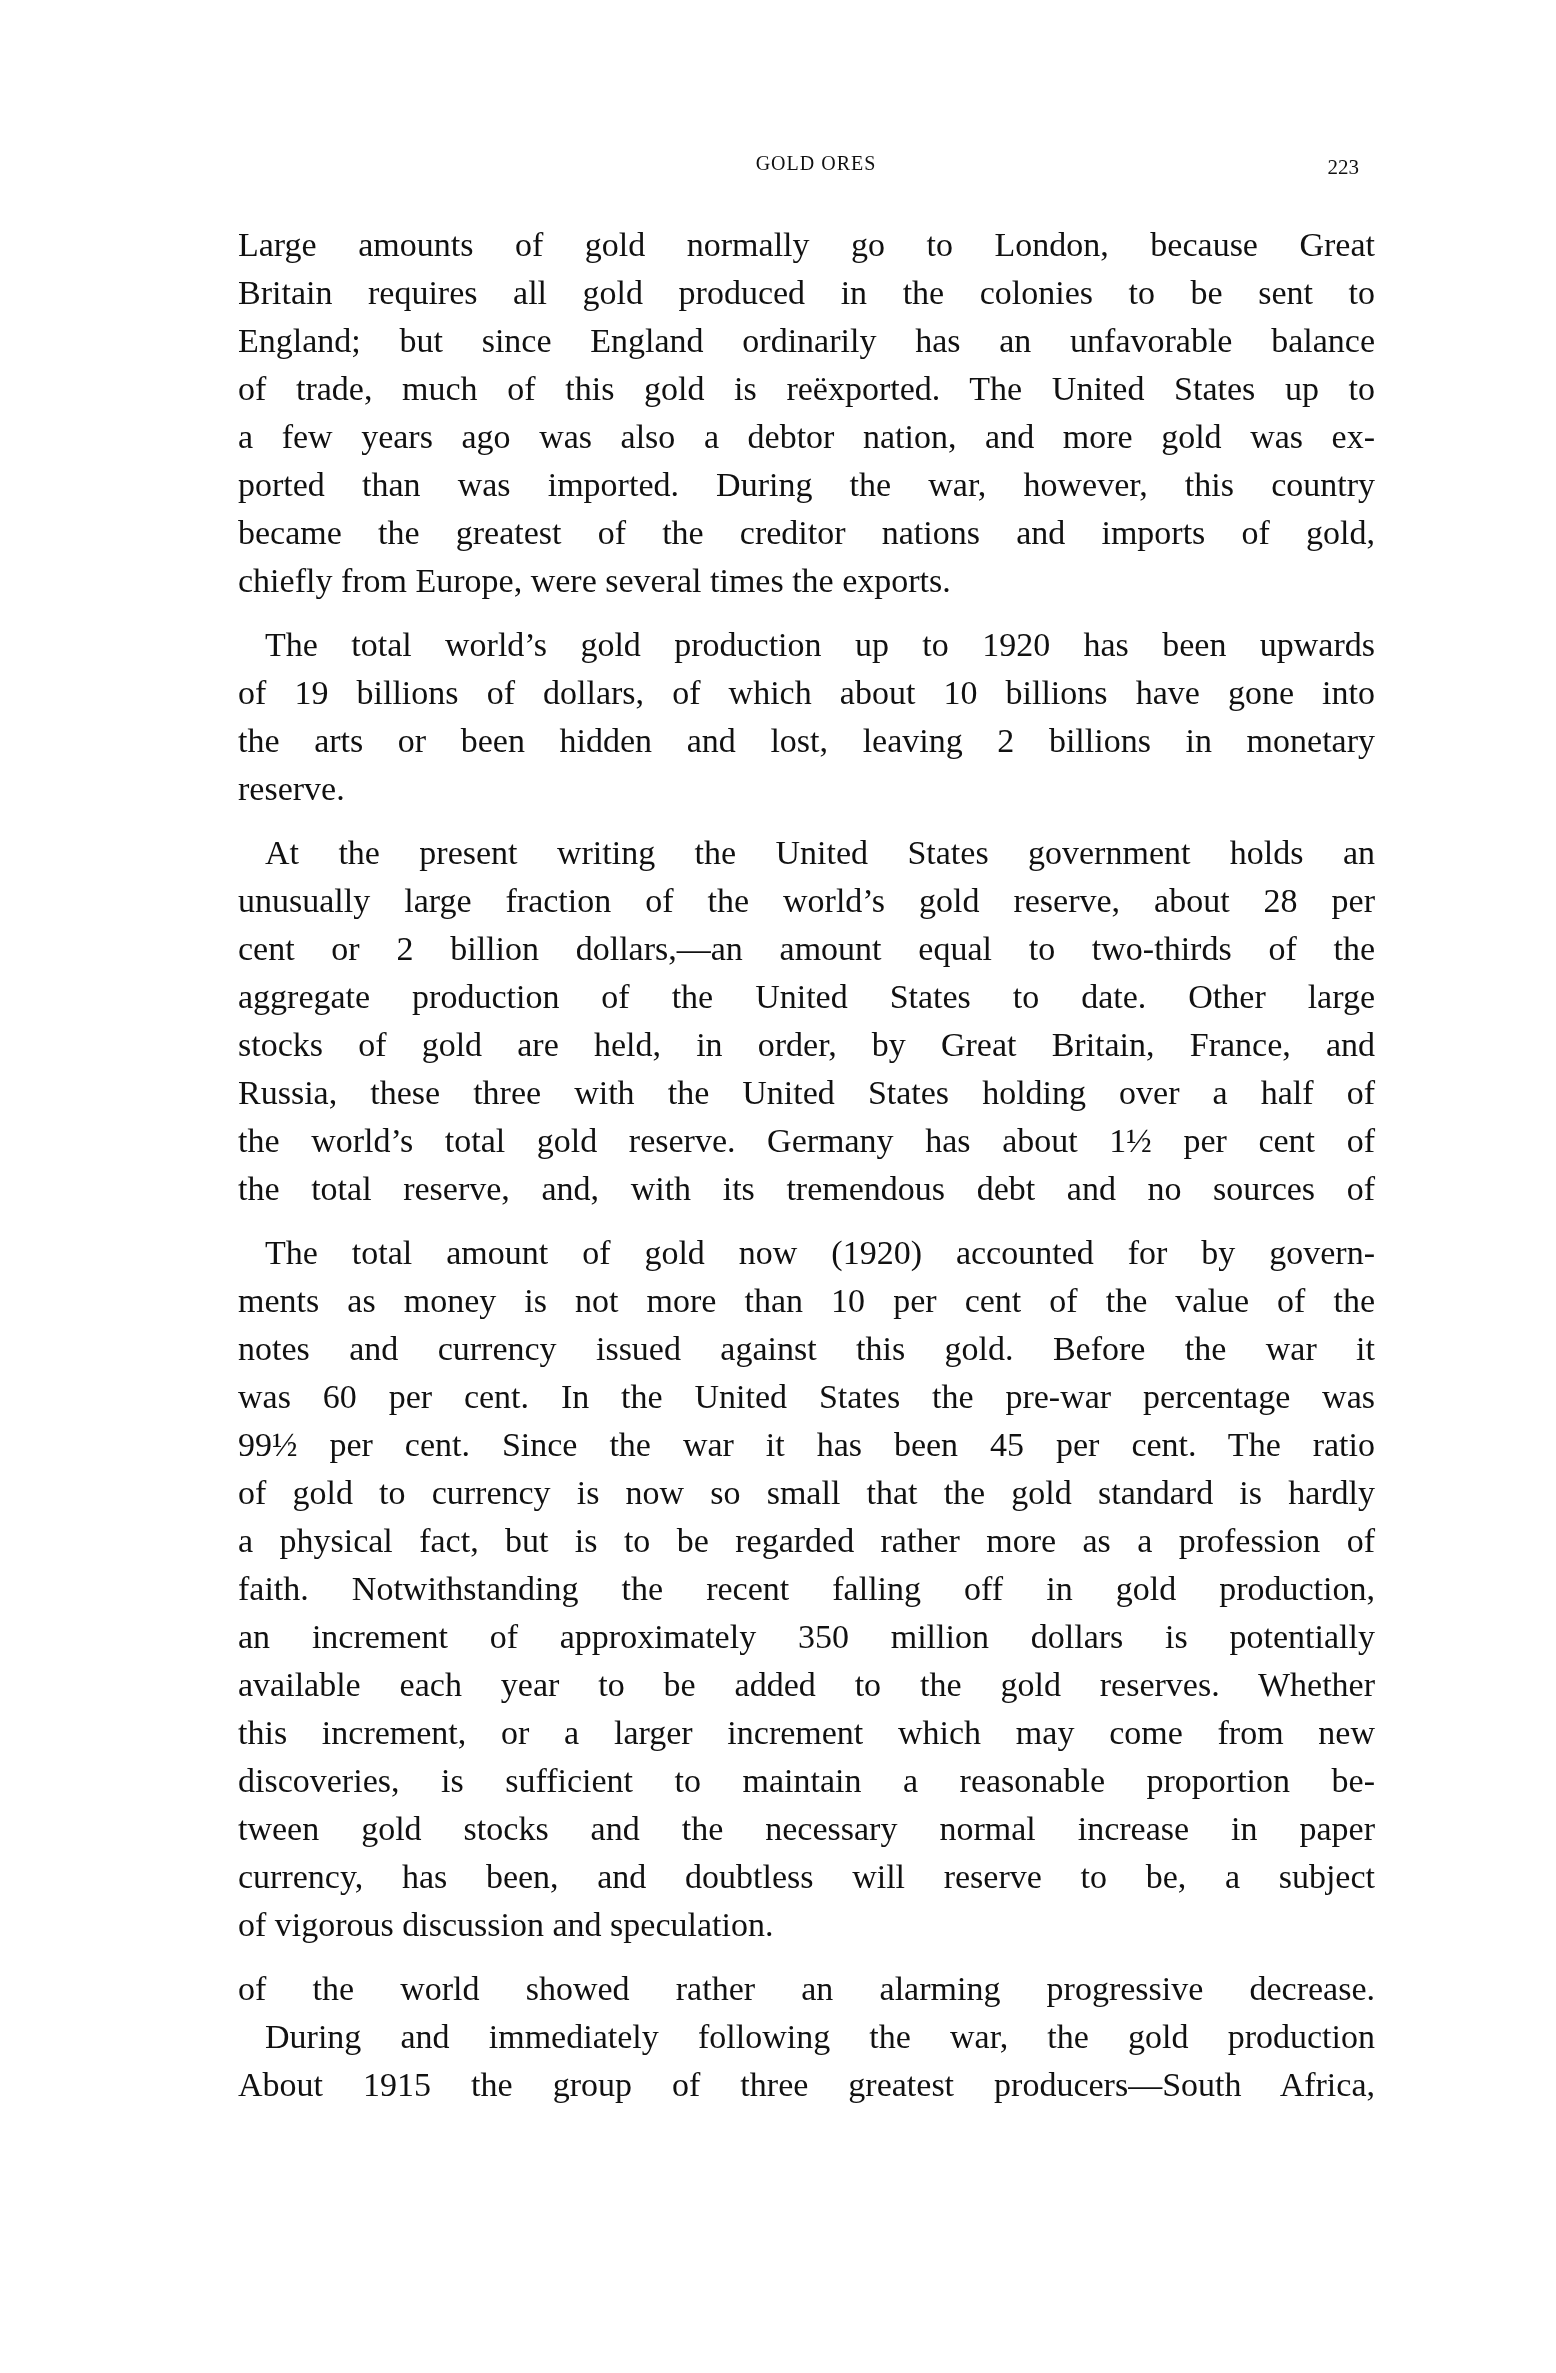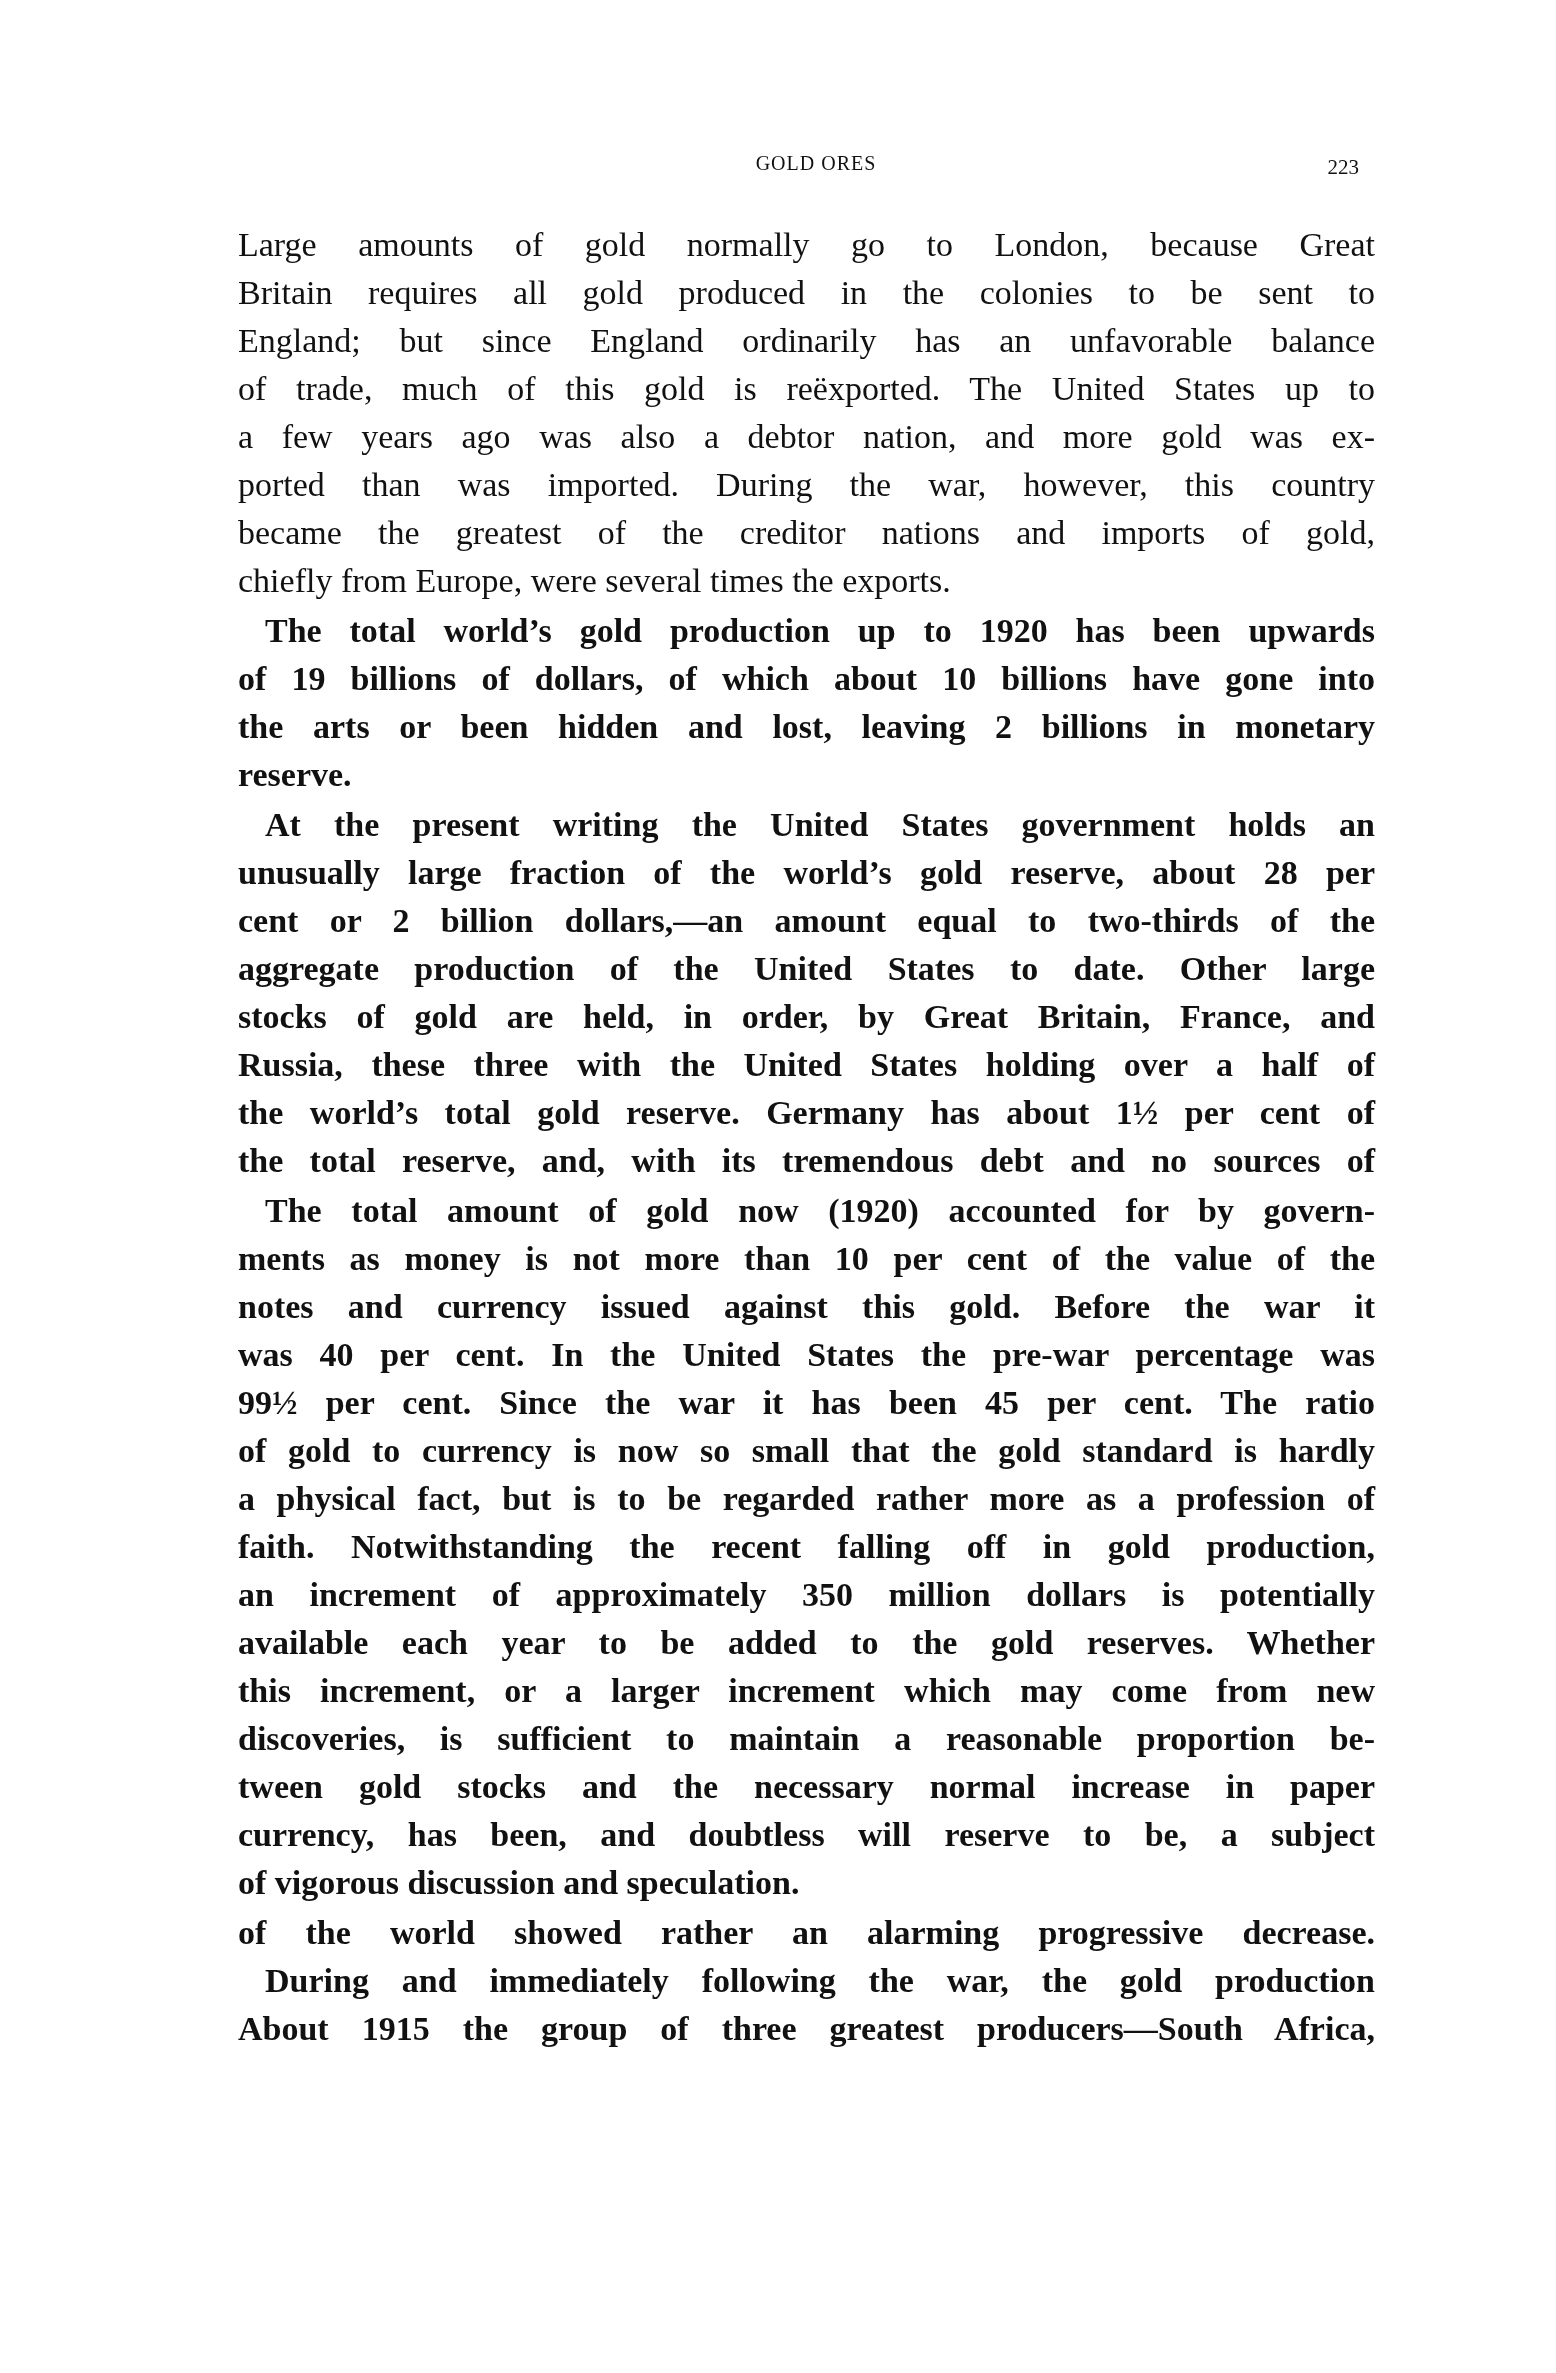--- a/index.html
+++ b/index.html
@@ -62,22 +62,21 @@
     text-align: justify;
     text-align-last: justify;
   }
   .line.last {
     text-align-last: left;
   }
   .line.indent {
     padding-left: 27px;
   }
   .para + .para {
-    margin-top: 2px;
-    font-weight: bold;
+    margin-top: 16px;
   }
 </style>
 </head>
 <body>
 
 <div class="page">
 
   <div class="running-head">
     <div class="running-title">GOLD ORES</div>
     <div class="page-number">223</div>
@@ -111,21 +110,21 @@
       <span class="line">stocks of gold are held, in order, by Great Britain, France, and</span>
       <span class="line">Russia, these three with the United States holding over a half of</span>
       <span class="line">the world’s total gold reserve. Germany has about 1½ per cent of</span>
       <span class="line">the total reserve, and, with its tremendous debt and no sources of</span>
     </div>
 
     <div class="para">
       <span class="line indent">The total amount of gold now (1920) accounted for by govern-</span>
       <span class="line">ments as money is not more than 10 per cent of the value of the</span>
       <span class="line">notes and currency issued against this gold. Before the war it</span>
-      <span class="line">was 40 per cent. In the United States the pre-war percentage was</span>
+      <span class="line">was 60 per cent. In the United States the pre-war percentage was</span>
       <span class="line">99½ per cent. Since the war it has been 45 per cent. The ratio</span>
       <span class="line">of gold to currency is now so small that the gold standard is hardly</span>
       <span class="line">a physical fact, but is to be regarded rather more as a profession of</span>
       <span class="line">faith. Notwithstanding the recent falling off in gold production,</span>
       <span class="line">an increment of approximately 350 million dollars is potentially</span>
       <span class="line">available each year to be added to the gold reserves. Whether</span>
       <span class="line">this increment, or a larger increment which may come from new</span>
       <span class="line">discoveries, is sufficient to maintain a reasonable proportion be-</span>
       <span class="line">tween gold stocks and the necessary normal increase in paper</span>
       <span class="line">currency, has been, and doubtless will reserve to be, a subject</span>

